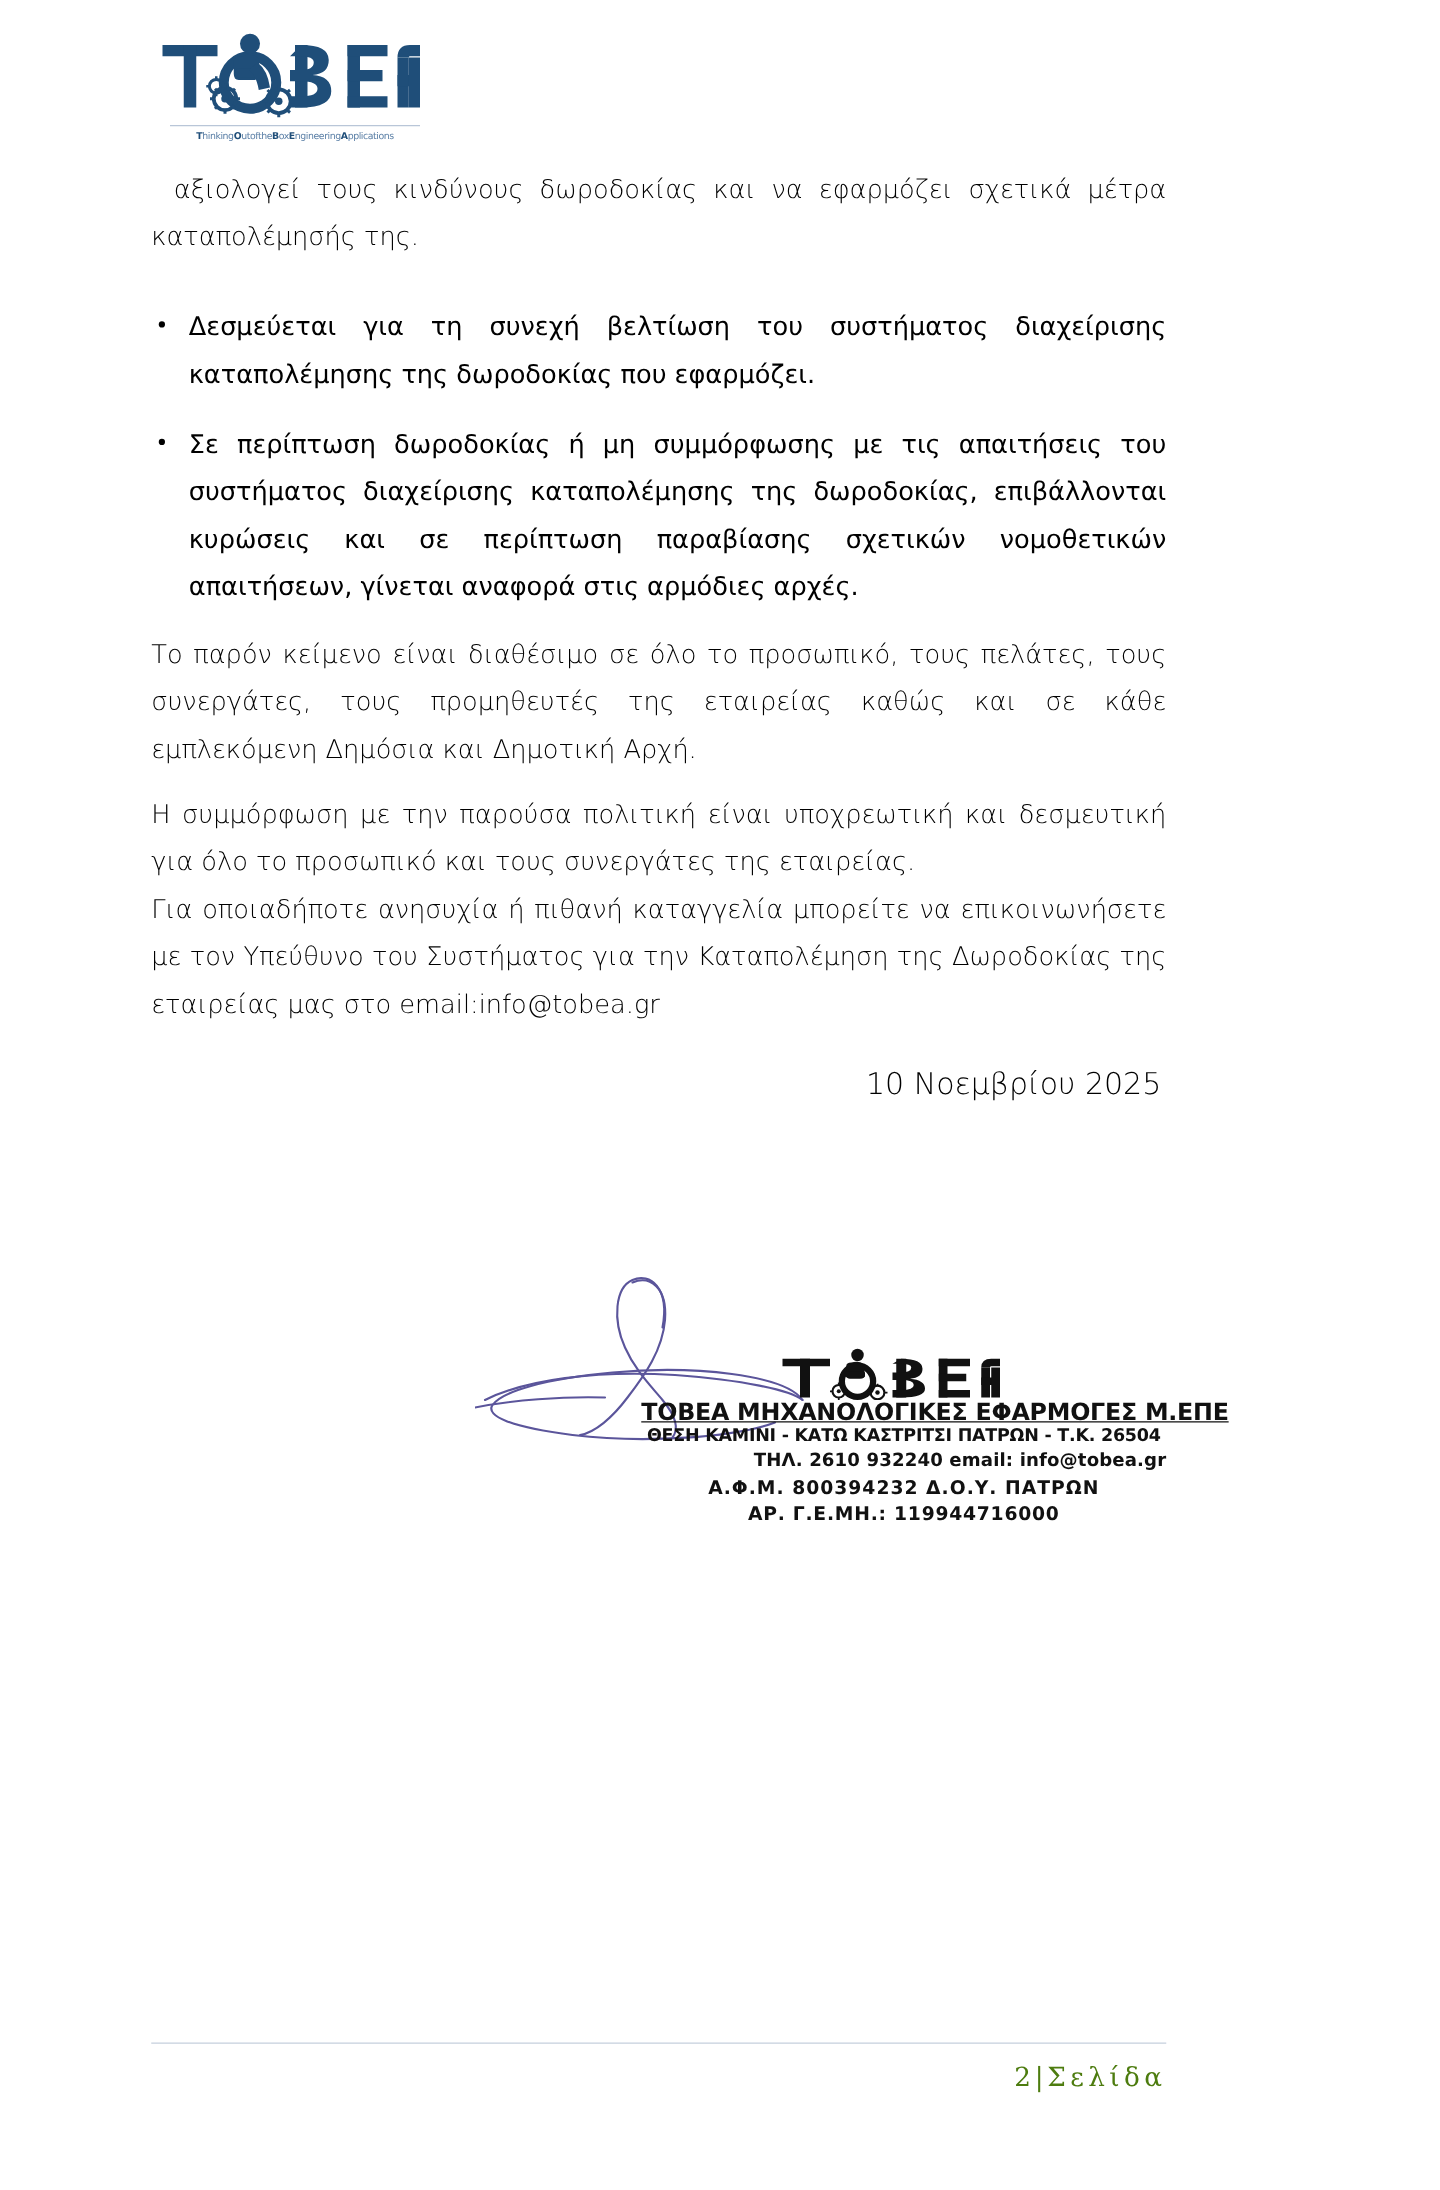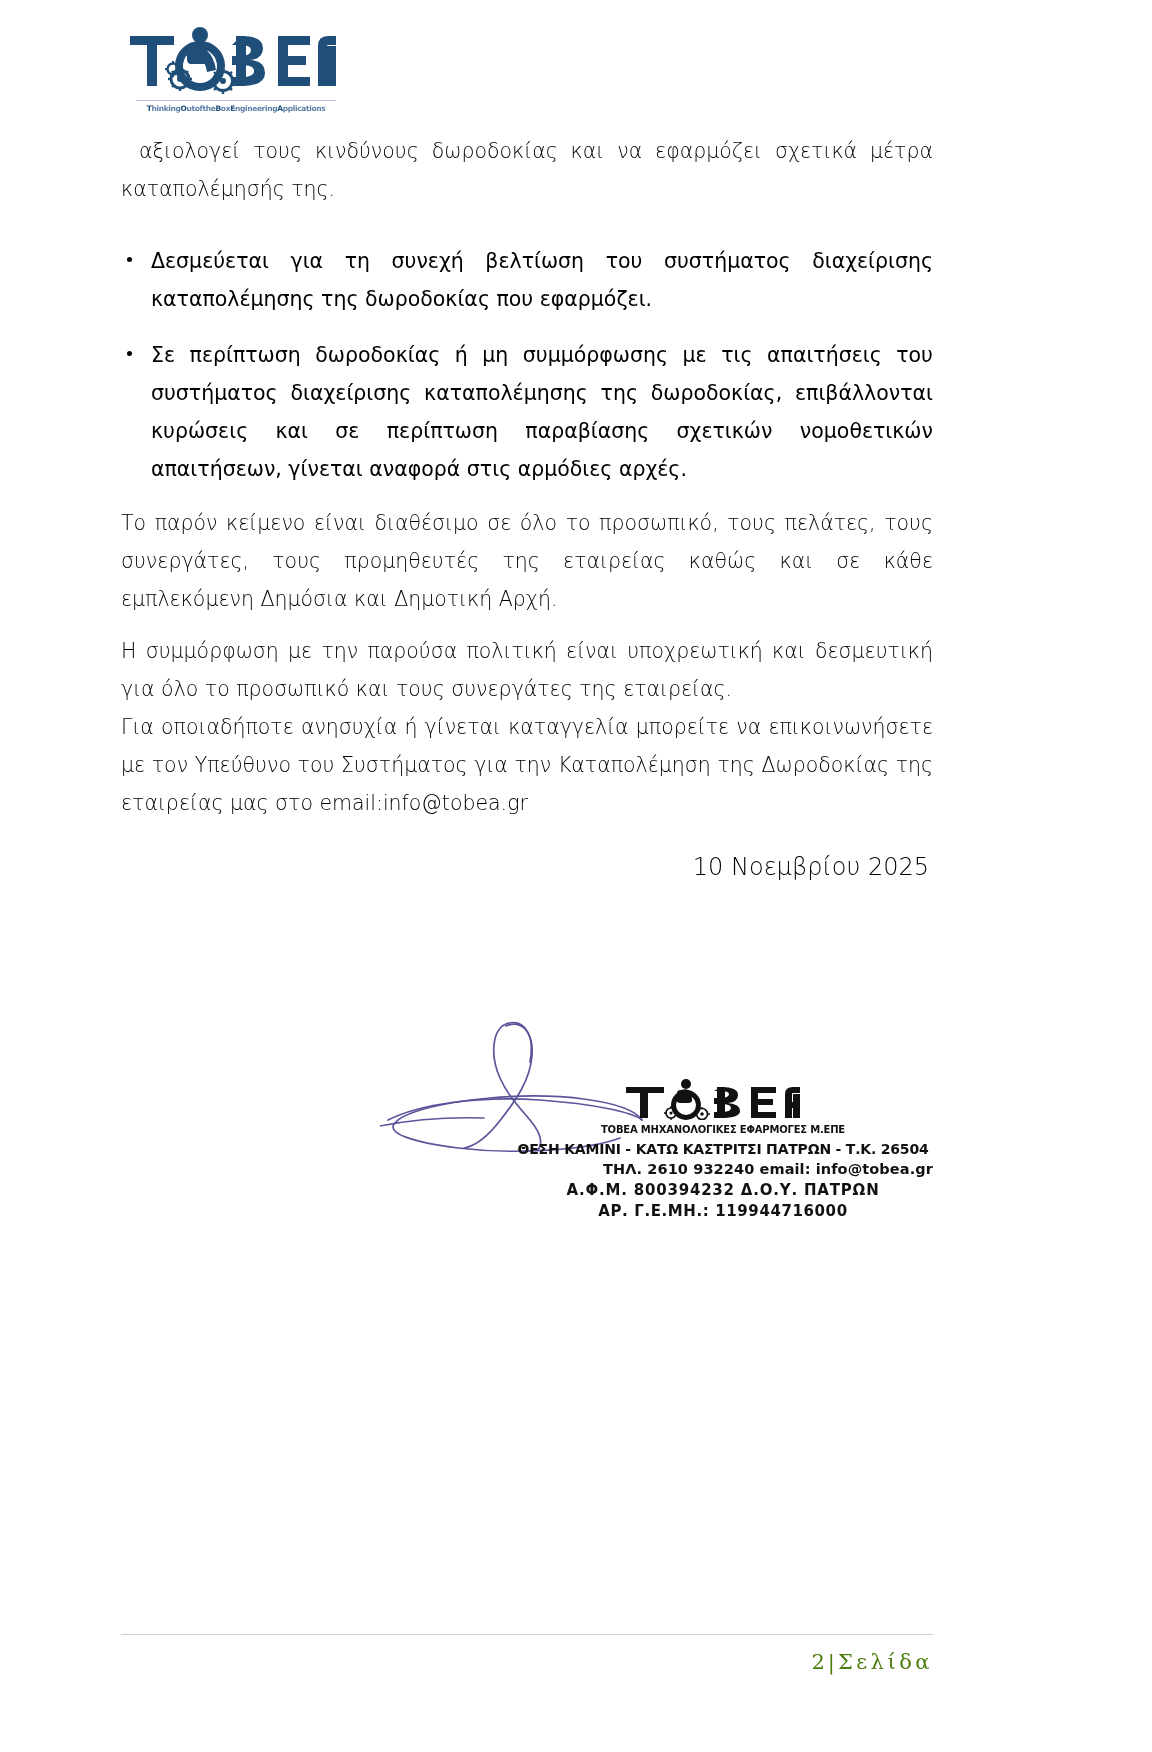--- a/index.html
+++ b/index.html
@@ -51,21 +51,21 @@
     width: 200px;
     text-align: center;
     font-family: "DejaVu Sans", sans-serif;
     font-size: 7.5px;
     font-weight: bold;
     letter-spacing: -0.35px;
     color: #1f4e79;
     white-space: nowrap;
   }
   .logo-tagline .cap { color: #1f4e79; }
-  .logo-tagline .low { color: #5a7fa6; font-weight: bold; }
+  .logo-tagline .low { color: #5a7fa6; font-weight: normal; }
 
   
   .content {
     position: absolute;
     left: 121px;
     top: 132px;
     width: 812px;
   }
   p.para {
     margin: 0;
@@ -157,21 +157,21 @@
     top: 42px;
     width: 420px;
     font-family: "DejaVu Sans", sans-serif;
     color: #111111;
     text-align: center;
   }
   .stamp-lines div {
     font-weight: bold;
     white-space: nowrap;
   }
-  .sl1 { font-size: 10px; letter-spacing: -0.2px; line-height: 20px; }
+  .sl1 { font-size: 19px; letter-spacing: -0.2px; line-height: 20px; text-decoration: underline; }
   .sl2 { font-size: 14px; letter-spacing: -0.2px; line-height: 19px; }
   .sl3 { font-size: 14.5px; letter-spacing: 0.1px; line-height: 20px; text-align: right; }
   .sl4 { font-size: 15px; letter-spacing: 0.8px; line-height: 22px; }
   .sl5 { font-size: 15px; letter-spacing: 0.6px; line-height: 21px; }
 
   
   .footer-rule {
     position: absolute;
     left: 121px;
     top: 1634px;
@@ -289,21 +289,21 @@
         <span>Σε περίπτωση δωροδοκίας ή μη συμμόρφωσης με τις απαιτήσεις του συστήματος διαχείρισης καταπολέμησης της δωροδοκίας, επιβάλλονται κυρώσεις και σε περίπτωση παραβίασης σχετικών νομοθετικών απαιτήσεων, γίνεται αναφορά στις αρμόδιες αρχές.</span>
       </li>
     </ul>
 
     <div class="gap-sm"></div>
 
     <p class="para">Το παρόν κείμενο είναι διαθέσιμο σε όλο το προσωπικό, τους πελάτες, τους συνεργάτες, τους προμηθευτές της εταιρείας καθώς και σε κάθε εμπλεκόμενη Δημόσια και Δημοτική Αρχή.</p>
 
     <p class="para" style="margin-top:14px;">Η συμμόρφωση με την παρούσα πολιτική είναι υποχρεωτική και δεσμευτική για όλο το προσωπικό και τους συνεργάτες της εταιρείας.</p>
 
-    <p class="para">Για οποιαδήποτε ανησυχία ή γίνεται καταγγελία μπορείτε να επικοινωνήσετε με τον Υπεύθυνο του Συστήματος για την Καταπολέμηση της Δωροδοκίας της εταιρείας μας στο email:info@tobea.gr</p>
+    <p class="para">Για οποιαδήποτε ανησυχία ή πιθανή καταγγελία μπορείτε να επικοινωνήσετε με τον Υπεύθυνο του Συστήματος για την Καταπολέμηση της Δωροδοκίας της εταιρείας μας στο email:info@tobea.gr</p>
   </div>
 
   <div class="signoff">
     <div class="line">10 Νοεμβρίου 2025</div>
   </div>
 
   <div class="stamp-area">
 
     <svg class="signature" viewBox="0 0 330 190">
       <g fill="none" stroke="#5b559b" stroke-width="1.7" stroke-linecap="round">

